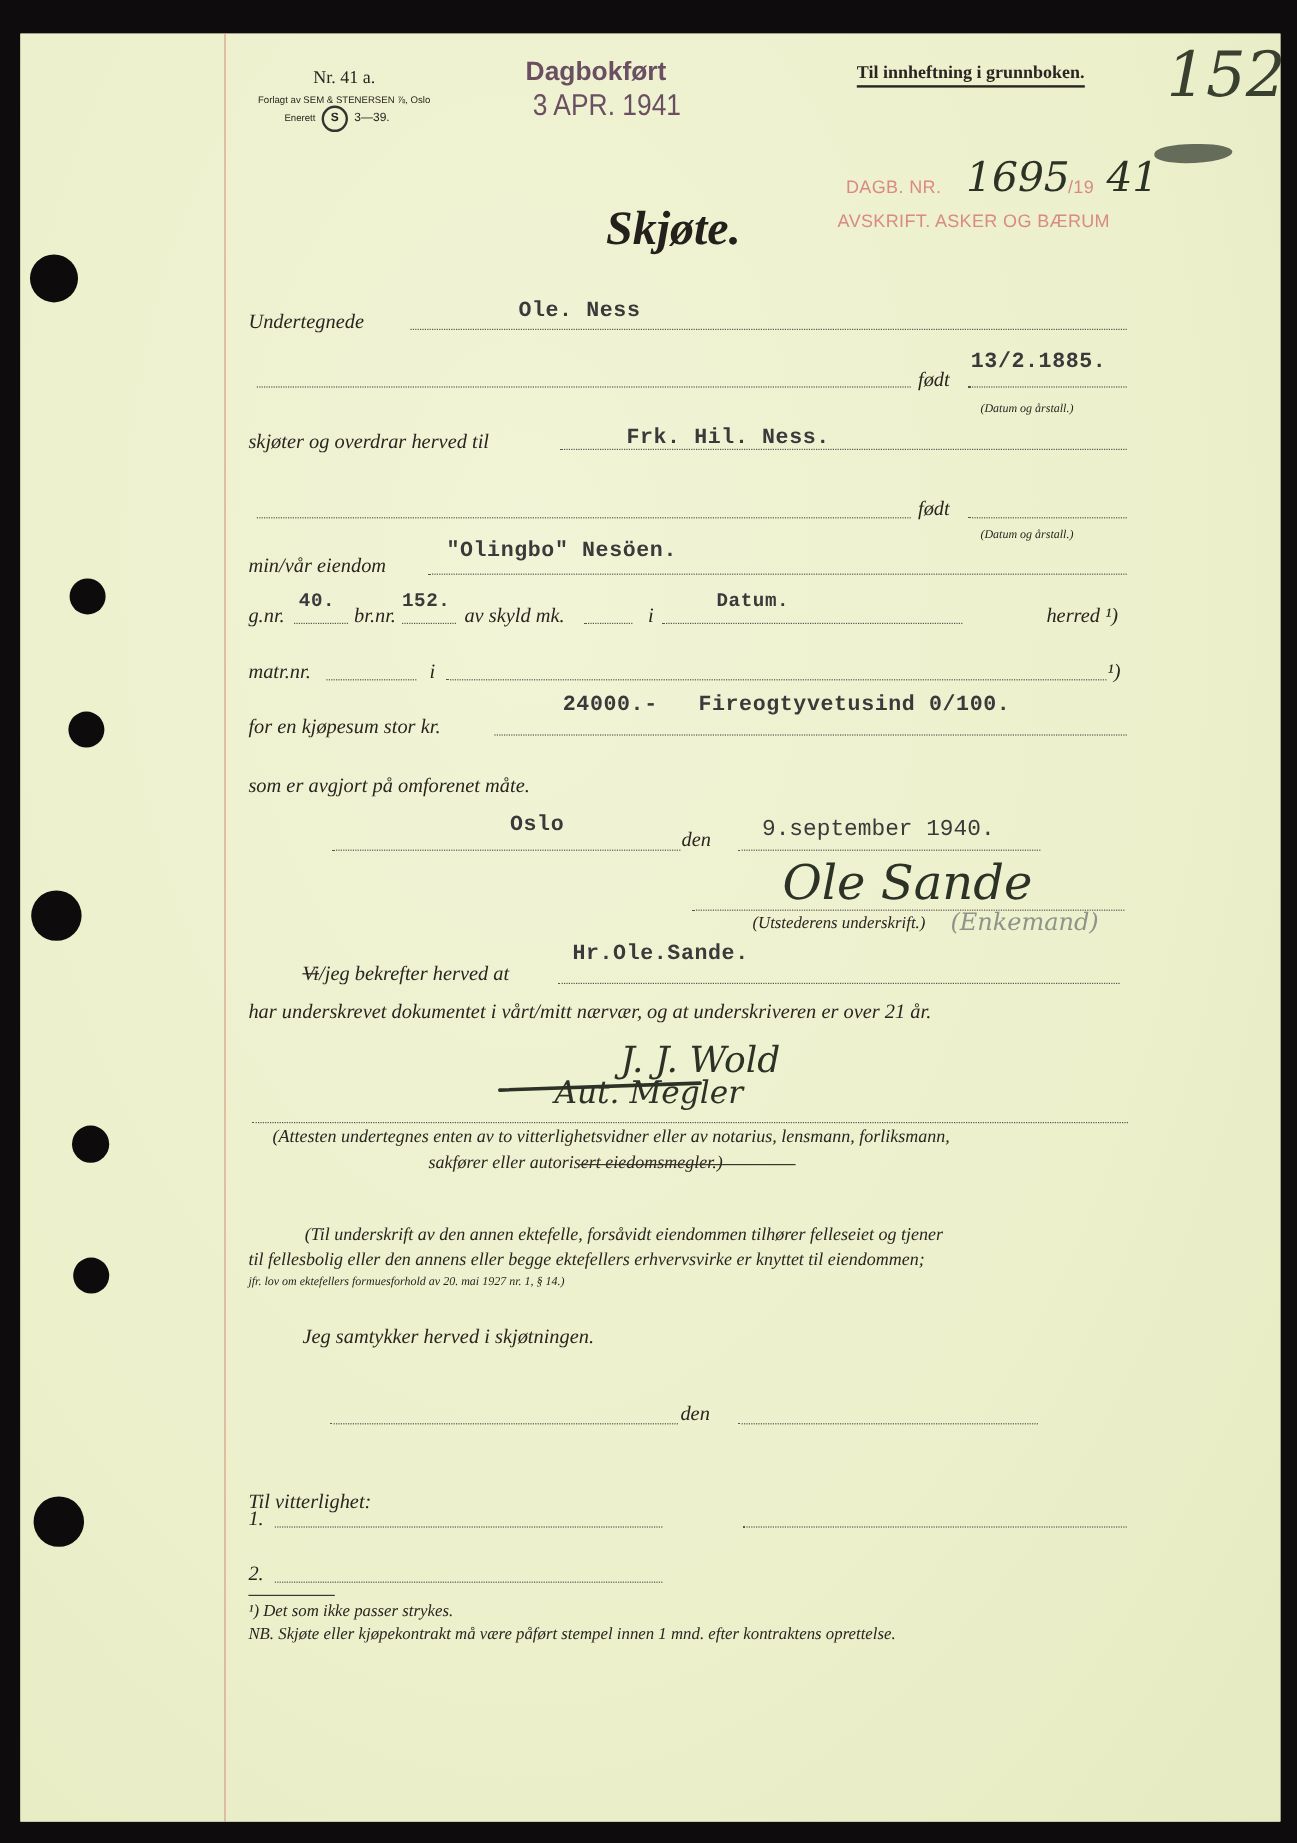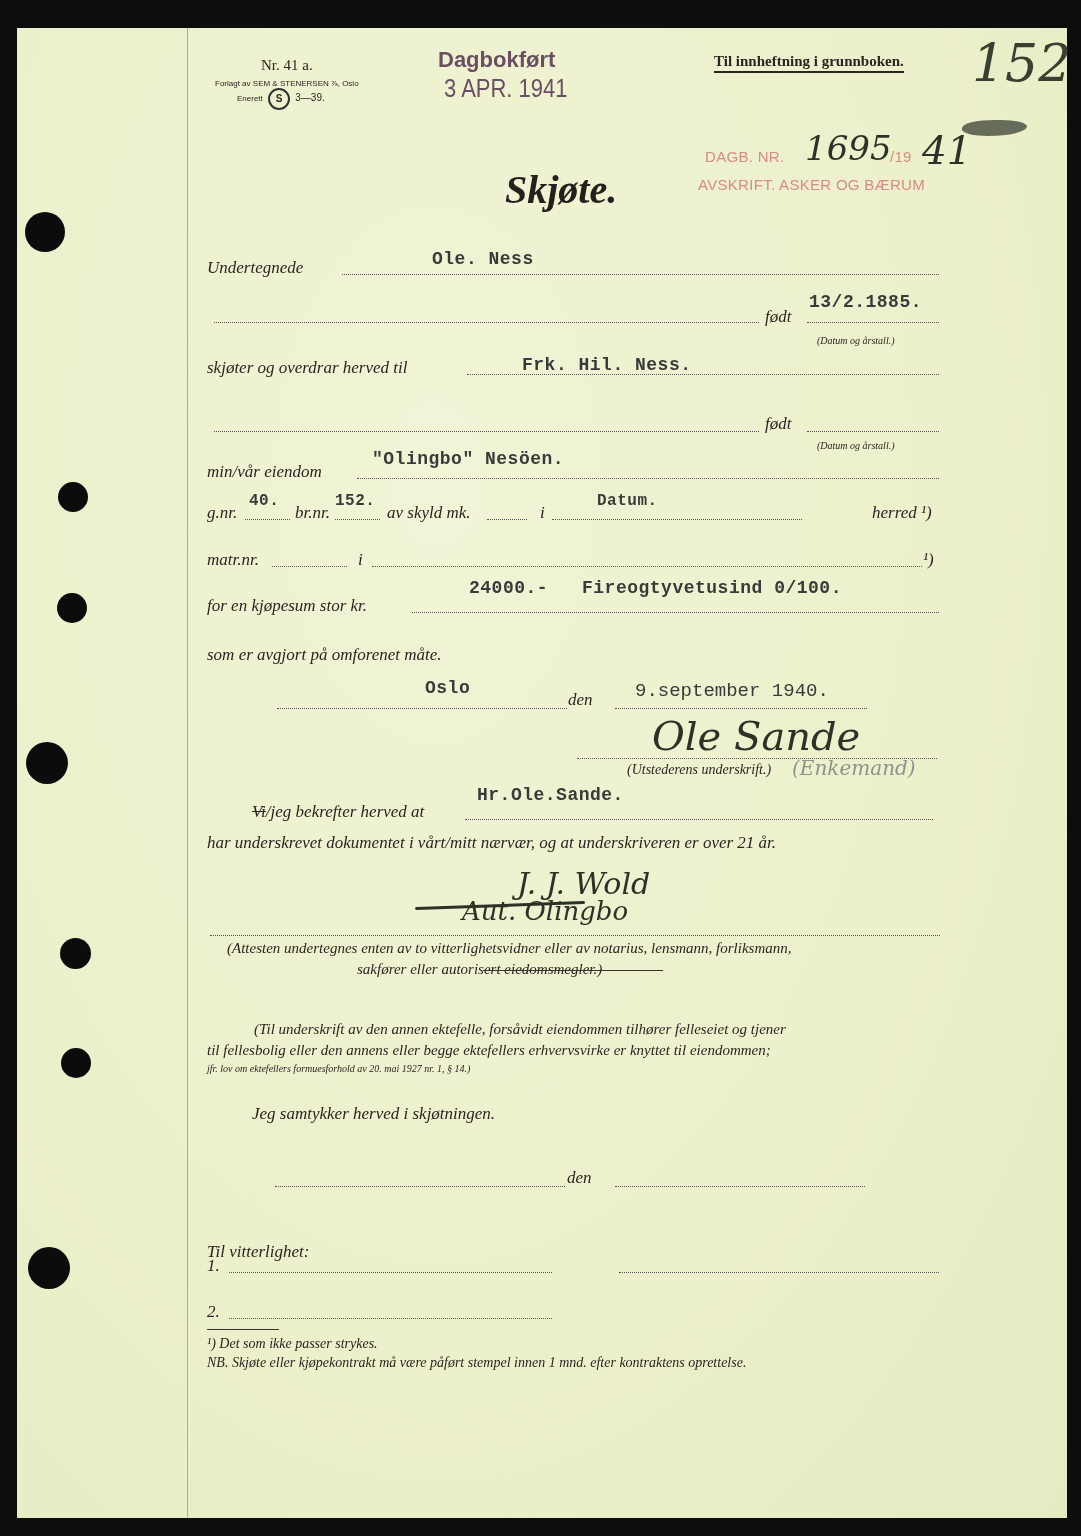--- a/index.html
+++ b/index.html
@@ -56,21 +56,21 @@
   <div class="abs stamp-purple" style="left:421px;top:19px;font-size:22px;">Dagbokført</div>
   <div class="abs stamp-purple" style="left:427px;top:46px;font-size:25px;font-weight:normal;transform:scaleX(0.88);transform-origin:left;">3 APR. 1941</div>
 
   <div class="abs grunnbok" style="left:697px;top:25px;">Til innheftning i grunnboken.</div>
   <div class="abs hand" style="left:955px;top:5px;font-size:52px;color:#3a4030;">152</div>
   <div class="abs" style="left:945px;top:92px;width:65px;height:16px;background:#4d5546;border-radius:50% 40% 60% 40%;opacity:.85;"></div>
 
   <div class="abs stamp-red" style="left:688px;top:120px;">DAGB. NR.</div>
   <div class="abs hand" style="left:788px;top:100px;font-size:34px;">1695</div>
   <div class="abs stamp-red" style="left:873px;top:120px;">/19</div>
-  <div class="abs hand" style="left:905px;top:100px;font-size:39px;">41</div>
+  <div class="abs hand" style="left:905px;top:100px;font-size:34px;">41</div>
   <div class="abs stamp-red" style="left:681px;top:148px;">AVSKRIFT. ASKER OG BÆRUM</div>
 
   <div class="abs title" style="left:488px;top:138px;">Skjøte.</div>
 
   <div class="abs it label" style="left:190px;top:230px;">Undertegnede</div>
   <div class="dots" style="left:325px;top:246px;width:597px;"></div>
   <div class="abs tw" style="left:415px;top:221px;">Ole. Ness</div>
 
   <div class="dots" style="left:197px;top:294px;width:545px;"></div>
   <div class="abs it label" style="left:748px;top:279px;">født</div>
@@ -130,21 +130,21 @@
 
   <div class="abs tw" style="left:460px;top:757px;">Hr.Ole.Sande.</div>
   <div class="abs it label" style="left:235px;top:774px;">
     <span class="strike">Vi</span><span>/</span><span>jeg bekrefter herved at</span>
   </div>
   <div class="dots" style="left:448px;top:791px;width:468px;"></div>
   <div class="abs it label" style="left:190px;top:805px;">har underskrevet dokumentet i vårt/mitt nærvær, og at underskriveren er over 21 år.</div>
 
   <div class="abs hand" style="left:500px;top:838px;font-size:30px;">J. J. Wold</div>
   <div class="abs" style="left:398px;top:876px;width:170px;height:3px;background:#2c3326;transform:rotate(-2deg);border-radius:2px;"></div>
-  <div class="abs hand" style="left:445px;top:868px;font-size:26px;">Aut. Olingbo</div>
+  <div class="abs hand" style="left:445px;top:868px;font-size:26px;">Aut. Megler</div>
   <div class="dots" style="left:193px;top:907px;width:730px;"></div>
   <div class="abs it" style="left:210px;top:912px;font-size:15px;">(Attesten undertegnes enten av to vitterlighetsvidner eller av notarius, lensmann, forliksmann,</div>
   <div class="abs it" style="left:340px;top:933px;font-size:15px;">sakfører eller autorisert eiedomsmegler.)</div>
 
   <div class="rule" style="left:466px;top:942px;width:180px;"></div>
 
   <div class="abs it" style="left:237px;top:993px;font-size:15px;">(Til underskrift av den annen ektefelle, forsåvidt eiendommen tilhører felleseiet og tjener</div>
   <div class="abs it" style="left:190px;top:1014px;font-size:15px;">til fellesbolig eller den annens eller begge ektefellers erhvervsvirke er knyttet til eiendommen;</div>
   <div class="abs it" style="left:190px;top:1035px;font-size:10px;">jfr. lov om ektefellers formuesforhold av 20. mai 1927 nr. 1, § 14.)</div>
 

